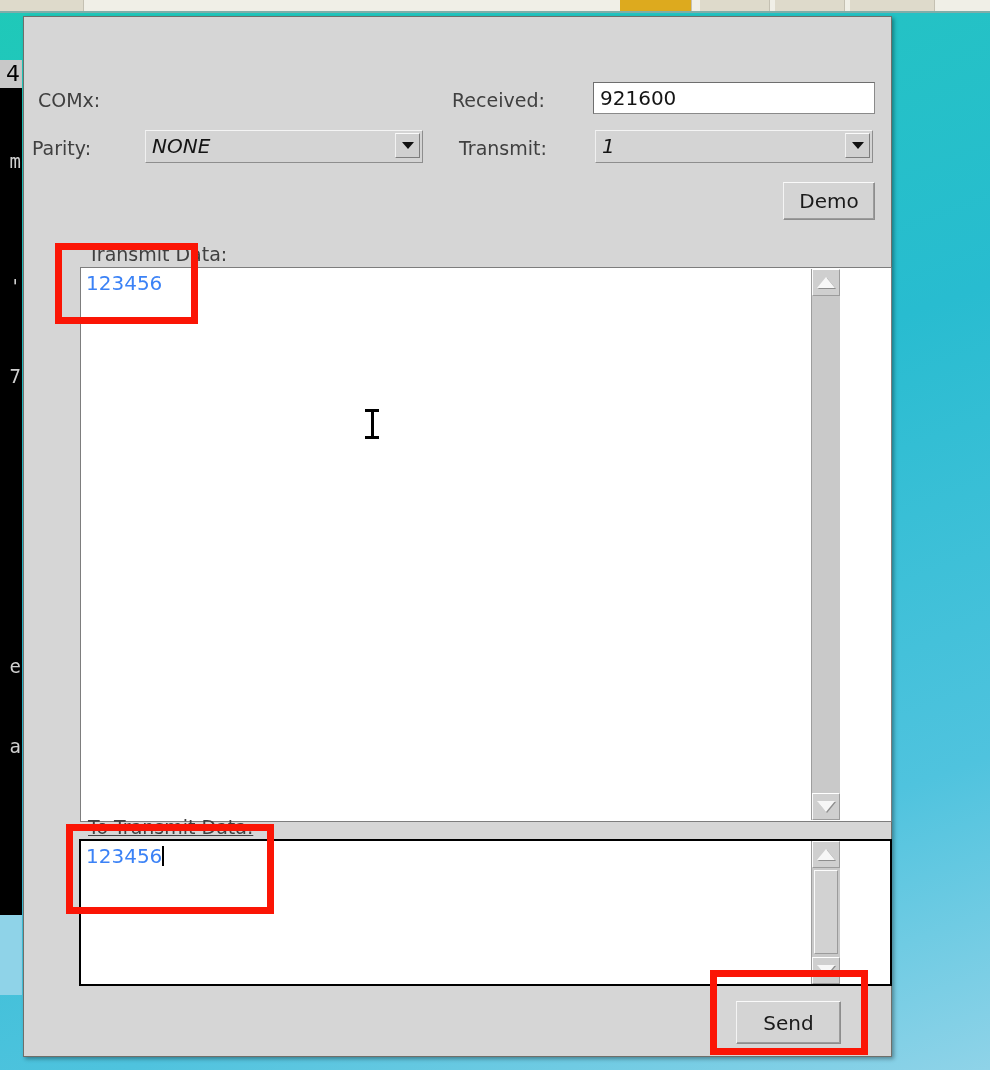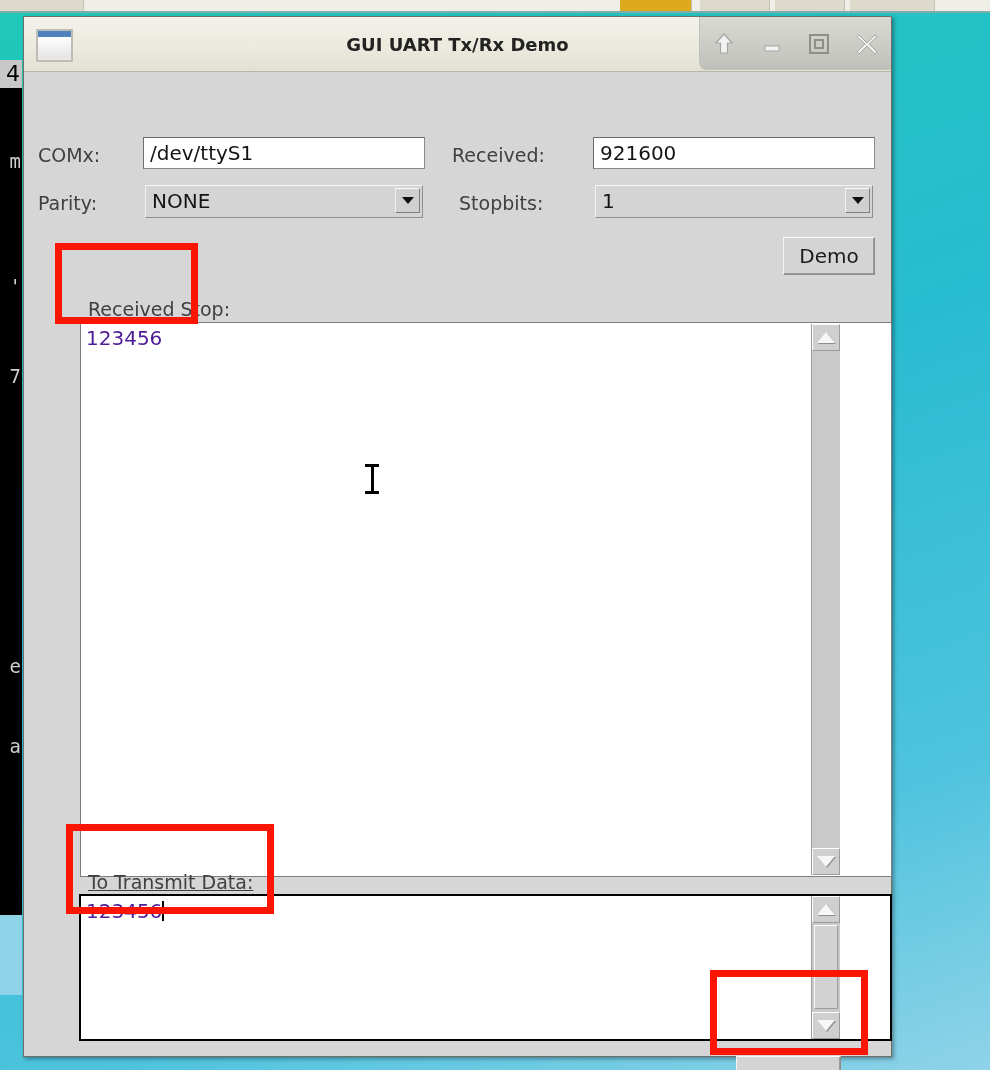--- a/index.html
+++ b/index.html
@@ -180,20 +180,21 @@
 
   .combo {
     position: absolute;
     background: #d4d4d4;
     border: 1px solid #8e8e8e;
     border-top-color: #f4f4f4;
     border-left-color: #f0f0f0;
     box-sizing: border-box;
     font-size: 20px;
     color: #141414;
+    font-style: italic;
   }
   .combo .cval {
     position: absolute;
     left: 6px; top: 0;
     line-height: 31px;
   }
   .combo .carrow {
     position: absolute;
     right: 2px; top: 2px;
     width: 25px; height: 25px;
@@ -234,21 +235,21 @@
     position: absolute;
     background: #ffffff;
     box-sizing: border-box;
   }
   .ta-wrap.thin { border: 1px solid #7d7d7d; }
   .ta-wrap.thick { border: 2px solid #000000; }
   .ta-text {
     position: absolute;
     left: 5px; top: 2px;
     font-size: 20px;
-    color: #4c1d95;
+    color: #3b82f6;
     line-height: 26px;
     white-space: pre;
   }
   .caret {
     display: inline-block;
     width: 2px;
     height: 20px;
     background: #000;
     vertical-align: -3px;
   }
@@ -352,78 +353,47 @@
     <div class="bg-term-line" style="top:90px;">m</div>
     <div class="bg-term-line" style="top:215px;">'</div>
     <div class="bg-term-line" style="top:305px;">7</div>
     <div class="bg-term-line" style="top:595px;">e</div>
     <div class="bg-term-line" style="top:675px;">a</div>
     <div class="bg-term-foot"></div>
   </div>
 
   <div class="window">
 
-    <div class="titlebar">
-      <div class="win-icon">
-        <i></i>
-          <u></u>
-      </div>
-      <div class="title-text">GUI UART Tx/Rx Demo</div>
-      <div class="wbtns">
-        <div class="wbtn">
-          <svg width="22" height="24" viewBox="0 0 22 24" aria-hidden="true">
-            <path d="M11 2 L19 11 L14.5 11 L14.5 21 L7.5 21 L7.5 11 L3 11 Z" fill="#f2f2f2" stroke="#a6a6a1" stroke-width="1.2"></path>
-          </svg>
-        </div>
-        <div class="wbtn">
-          <svg width="22" height="22" viewBox="0 0 22 22" aria-hidden="true">
-            <rect x="4" y="13" width="14" height="5" fill="#f2f2f2" stroke="#a6a6a1" stroke-width="1"></rect>
-          </svg>
-        </div>
-        <div class="wbtn">
-          <svg width="24" height="24" viewBox="0 0 24 24" aria-hidden="true">
-            <rect x="3" y="3" width="18" height="18" fill="none" stroke="#8f8f8a" stroke-width="2"></rect>
-            <rect x="8" y="8" width="8" height="8" fill="none" stroke="#8f8f8a" stroke-width="2"></rect>
-          </svg>
-        </div>
-        <div class="wbtn">
-          <svg width="26" height="26" viewBox="0 0 26 26" aria-hidden="true">
-            <path d="M5 4 L13 12 L21 4 L23 6 L15 13 L23 21 L21 23 L13 15 L5 23 L3 21 L11 13 L3 6 Z" fill="#f2f2f2" stroke="#a6a6a1" stroke-width="1"></path>
-          </svg>
-        </div>
-      </div>
-    </div>
 
     <div class="client">
 
       <div class="lbl" style="left:14px; top:72px;">COMx:</div>
-      <div class="tinput" style="left:119px; top:65px; width:282px; height:32px;" title="">/dev/ttyS1</div>
 
       <div class="lbl" style="left:428px; top:72px;">Received:</div>
       <div class="tinput" style="left:569px; top:65px; width:282px; height:32px;" title="">921600</div>
 
-      <div class="lbl" style="left:14px; top:120px;">Parity:</div>
+      <div class="lbl" style="left:8px; top:120px;">Parity:</div>
       <div class="combo" style="left:121px; top:113px; width:278px; height:33px;">
         <span class="cval">NONE</span>
         <span class="carrow">
           <span class="tri-down"></span>
         </span>
       </div>
 
-      <div class="lbl" style="left:435px; top:120px;">Stopbits:</div>
+      <div class="lbl" style="left:435px; top:120px;">Transmit:</div>
       <div class="combo" style="left:571px; top:113px; width:278px; height:33px;">
         <span class="cval">1</span>
         <span class="carrow">
           <span class="tri-down"></span>
         </span>
       </div>
 
       <div class="btn" style="left:759px; top:165px; width:92px; height:38px;">Demo</div>
 
-      <div class="lbl" style="left:64px; top:226px;">Received Stop:</div>
+      <div class="lbl" style="left:64px; top:226px;">Transmit Data:</div>
       <div class="ta-wrap thin" style="left:56px; top:250px; width:812px; height:555px;">
         <div class="ta-text">123456</div>
       </div>
       <div class="vscroll" style="left:787px; top:252px; width:29px; height:551px;">
         <div class="sb-track" style="top:27px; bottom:27px;"></div>
         <div class="sb-arrow top">
             <span class="sb-up"></span>
           </div>
         <div class="sb-arrow bot">
             <span class="sb-dn"></span>

